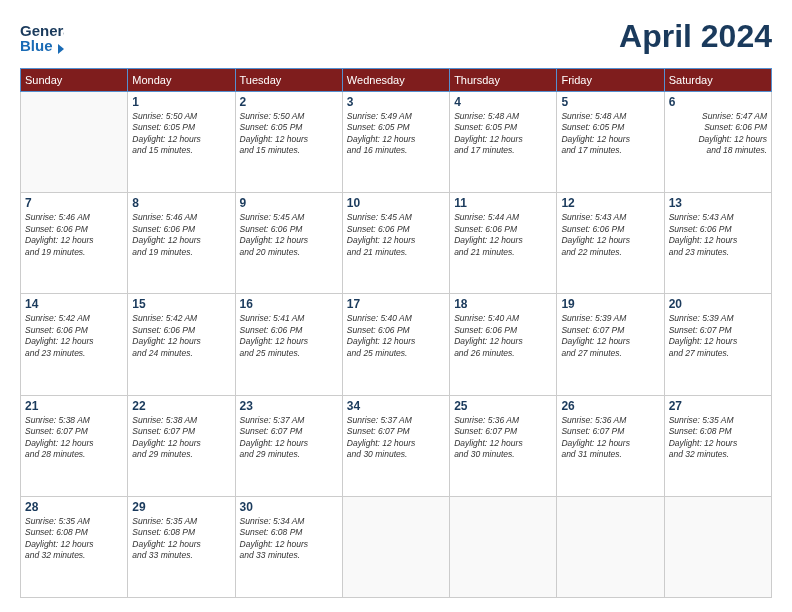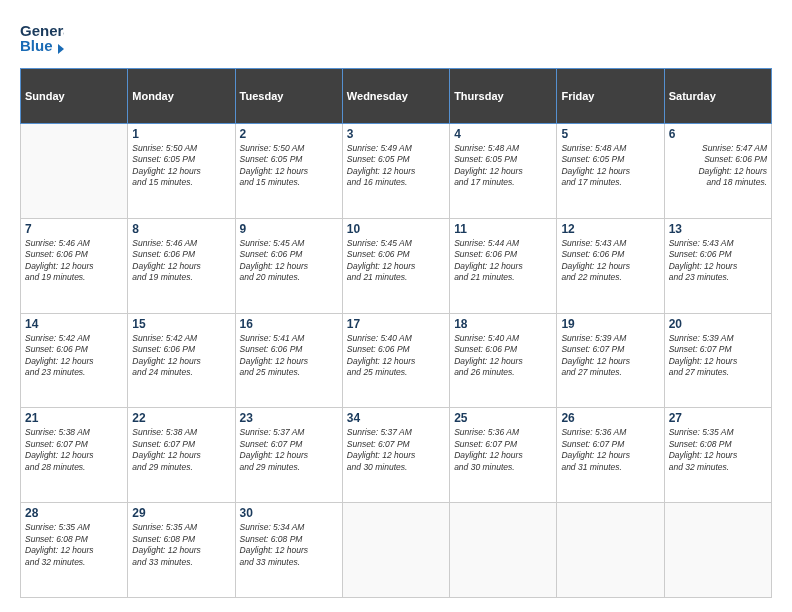--- a/index.html
+++ b/index.html
@@ -37,25 +37,25 @@
       margin-top: 2px;
     }
     .calendar {
       flex: 1;
       border: 1px solid #ccc;
       border-collapse: collapse;
       width: 100%;
       table-layout: fixed;
     }
     .calendar th {
-      background: #404040;
+      background: #7f1d1d;
       color: #fff;
       font-size: 11px;
-      font-weight: bold;
-      padding: 21px 4px;
+      font-weight: normal;
+      padding: 5px 4px;
       text-align: left;
       border: 1px solid #5590d0;
     }
     .calendar td {
       border: 1px solid #ccc;
       vertical-align: top;
       padding: 3px 4px;
       font-size: 9px;
       color: #333;
       height: 78px;
@@ -90,20 +90,21 @@
     <div class="logo-container">
       <div style="display:flex;align-items:center;">
         <svg width="44" height="40" viewBox="0 0 44 40">
           <text x="0" y="18" font-size="15" font-weight="bold" fill="#1a3a5c" font-family="Arial">General</text>
           <text x="0" y="33" font-size="15" font-weight="bold" fill="#1a6bb5" font-family="Arial">Blue</text>
           <polygon points="38,26 44,31 38,36" fill="#1a6bb5"></polygon>
         </svg>
       </div>
     </div>
     <div class="title-section">
+      <div class="main-title">April 2024</div>
     </div>
   </div>
 
   <table class="calendar">
     <thead>
       <tr>
         <th>Sunday</th>
         <th>Monday</th>
         <th>Tuesday</th>
         <th>Wednesday</th>

